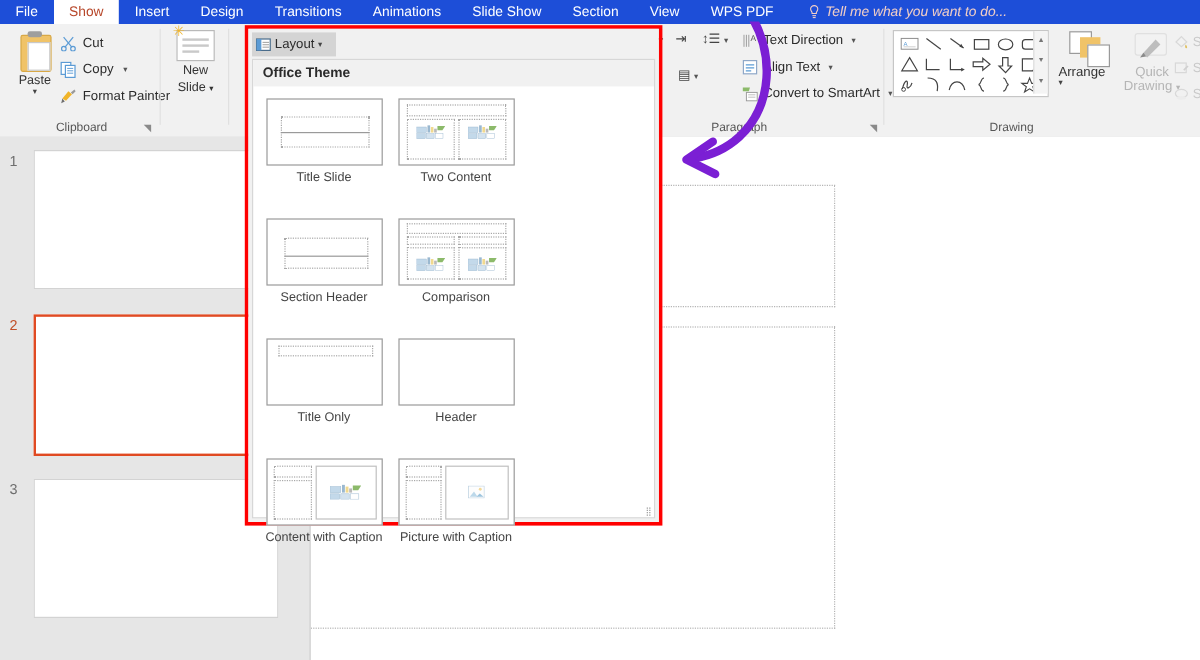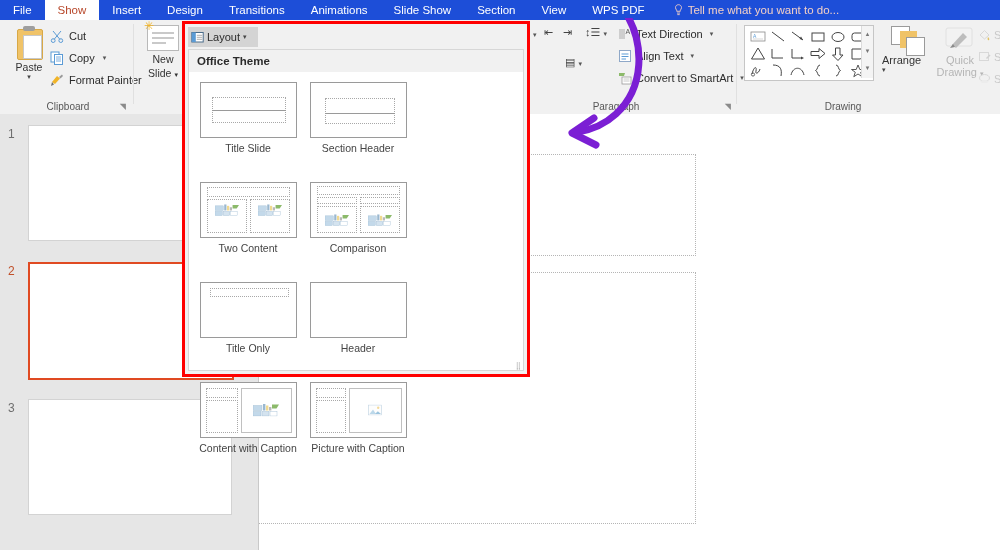--- a/index.html
+++ b/index.html
@@ -14,21 +14,21 @@
     position:absolute;left:0;top:0;width:1000px;height:20px;
     background:#1d4ed8;display:flex;align-items:stretch;
   }
   .tab{
     color:#ffffff;font-size:11.5px;line-height:20px;
     padding:0 13px;white-space:nowrap;cursor:default;
   }
   .tab.active{background:#ffffff;color:#b7472a;}
   .tellme{
     display:flex;align-items:center;gap:5px;
-    color:#f2cfc6;font-size:11.5px;line-height:20px;padding:0 10px;margin-left:6px;
+    color:#f2cfc6;font-size:11.5px;line-height:20px;padding:0 10px;margin-left:6px;font-style:italic;
   }
   .bulb{width:9px;height:12px;display:block;}
   
   .ribbon{
     position:absolute;left:0;top:20px;width:1000px;height:94px;
     background:#f1f1f1;border-bottom:1px solid #d4d4d4;
   }
   .rgroup{position:absolute;top:0;height:94px;}
   .glabel{
     position:absolute;bottom:2px;width:100%;text-align:center;
@@ -149,21 +149,21 @@
     font-size:43px;color:#2b2b2b;padding-left:200px;white-space:nowrap;
   }
   .ph-body{
     left:-185px;top:158px;width:620px;height:250px;
   }
   .ph-body span{
     position:absolute;left:200px;top:26px;font-size:26px;color:#2b2b2b;white-space:nowrap;
   }
   
   .dropwrap{
-    position:absolute;left:182px;top:21px;width:348px;height:356px;
+    position:absolute;left:204px;top:21px;width:348px;height:417px;
     border:3px solid #ff0000;box-sizing:border-box;z-index:40;
   }
   .dropinner{
     position:absolute;left:0;top:0;right:0;bottom:0;background:#f1f1f1;
   }
   .layoutbtn{
     position:absolute;left:3px;top:3px;width:70px;height:20px;
     background:#d4d4d4;display:flex;align-items:center;gap:3px;padding-left:3px;
     box-sizing:border-box;
   }
@@ -528,28 +528,20 @@
       <div class="galgrid">
 
         <div class="gitem">
           <div class="gthumb">
             <div class="z" style="left:11px;top:14px;width:74px;height:26px;"></div>
             <div style="position:absolute;left:11px;top:27px;width:74px;height:1px;background:#9a9a9a;"></div>
           </div>
           <div class="gcap">Title Slide</div>
         </div>
 
-
-        <div class="gitem">
-          <div class="gthumb">
-            <div class="z" style="left:14px;top:15px;width:70px;height:26px;"></div>
-            <div style="position:absolute;left:14px;top:30px;width:70px;height:1px;background:#9a9a9a;"></div>
-          </div>
-          <div class="gcap">Section Header</div>
-        </div>
 
         <div class="gitem">
           <div class="gthumb">
             <div class="z" style="left:6px;top:4px;width:83px;height:10px;"></div>
             <div class="z" style="left:6px;top:16px;width:40px;height:34px;"></div>
             <div class="z" style="left:49px;top:16px;width:40px;height:34px;"></div>
             <svg class="miniicon" style="left:26px;width:24px;height:12px;" viewBox="0 0 26 13">
               <rect x="0" y="2" width="9" height="5" fill="#c3d9ea" stroke="#9ab8d0" stroke-width="0.4"></rect>
               <rect x="10" y="0.5" width="2.4" height="6.5" fill="#9ab8d0"></rect>
               <rect x="13" y="2" width="2.4" height="5" fill="#f0d98f"></rect>
@@ -564,20 +556,28 @@
               <rect x="10" y="0.5" width="2.4" height="6.5" fill="#9ab8d0"></rect>
               <rect x="13" y="2" width="2.4" height="5" fill="#f0d98f"></rect>
               <rect x="16" y="3.5" width="2.4" height="3.5" fill="#b9b9b9"></rect>
               <path d="M19 1 L26 1 L23.5 5 L19 5 Z" fill="#8cba6a"></path>
               <rect x="0" y="8" width="8" height="4.5" fill="#c3d9ea" stroke="#9ab8d0" stroke-width="0.4"></rect>
               <rect x="9" y="8" width="7" height="4.5" fill="#d4e3ef" stroke="#9ab8d0" stroke-width="0.4"></rect>
               <rect x="17" y="8" width="7" height="4.5" fill="#ffffff" stroke="#9ab8d0" stroke-width="0.4"></rect>
             </svg>
           </div>
           <div class="gcap">Two Content</div>
+        </div>
+
+        <div class="gitem">
+          <div class="gthumb">
+            <div class="z" style="left:14px;top:15px;width:70px;height:26px;"></div>
+            <div style="position:absolute;left:14px;top:30px;width:70px;height:1px;background:#9a9a9a;"></div>
+          </div>
+          <div class="gcap">Section Header</div>
         </div>
 
         <div class="gitem">
           <div class="gthumb">
             <div class="z" style="left:6px;top:3px;width:83px;height:9px;"></div>
             <div class="z" style="left:6px;top:14px;width:40px;height:7px;"></div>
             <div class="z" style="left:49px;top:14px;width:40px;height:7px;"></div>
             <div class="z" style="left:6px;top:23px;width:40px;height:27px;"></div>
             <div class="z" style="left:49px;top:23px;width:40px;height:27px;"></div>
             <svg class="miniicon" style="left:26px;top:37px;width:24px;height:12px;" viewBox="0 0 26 13">

